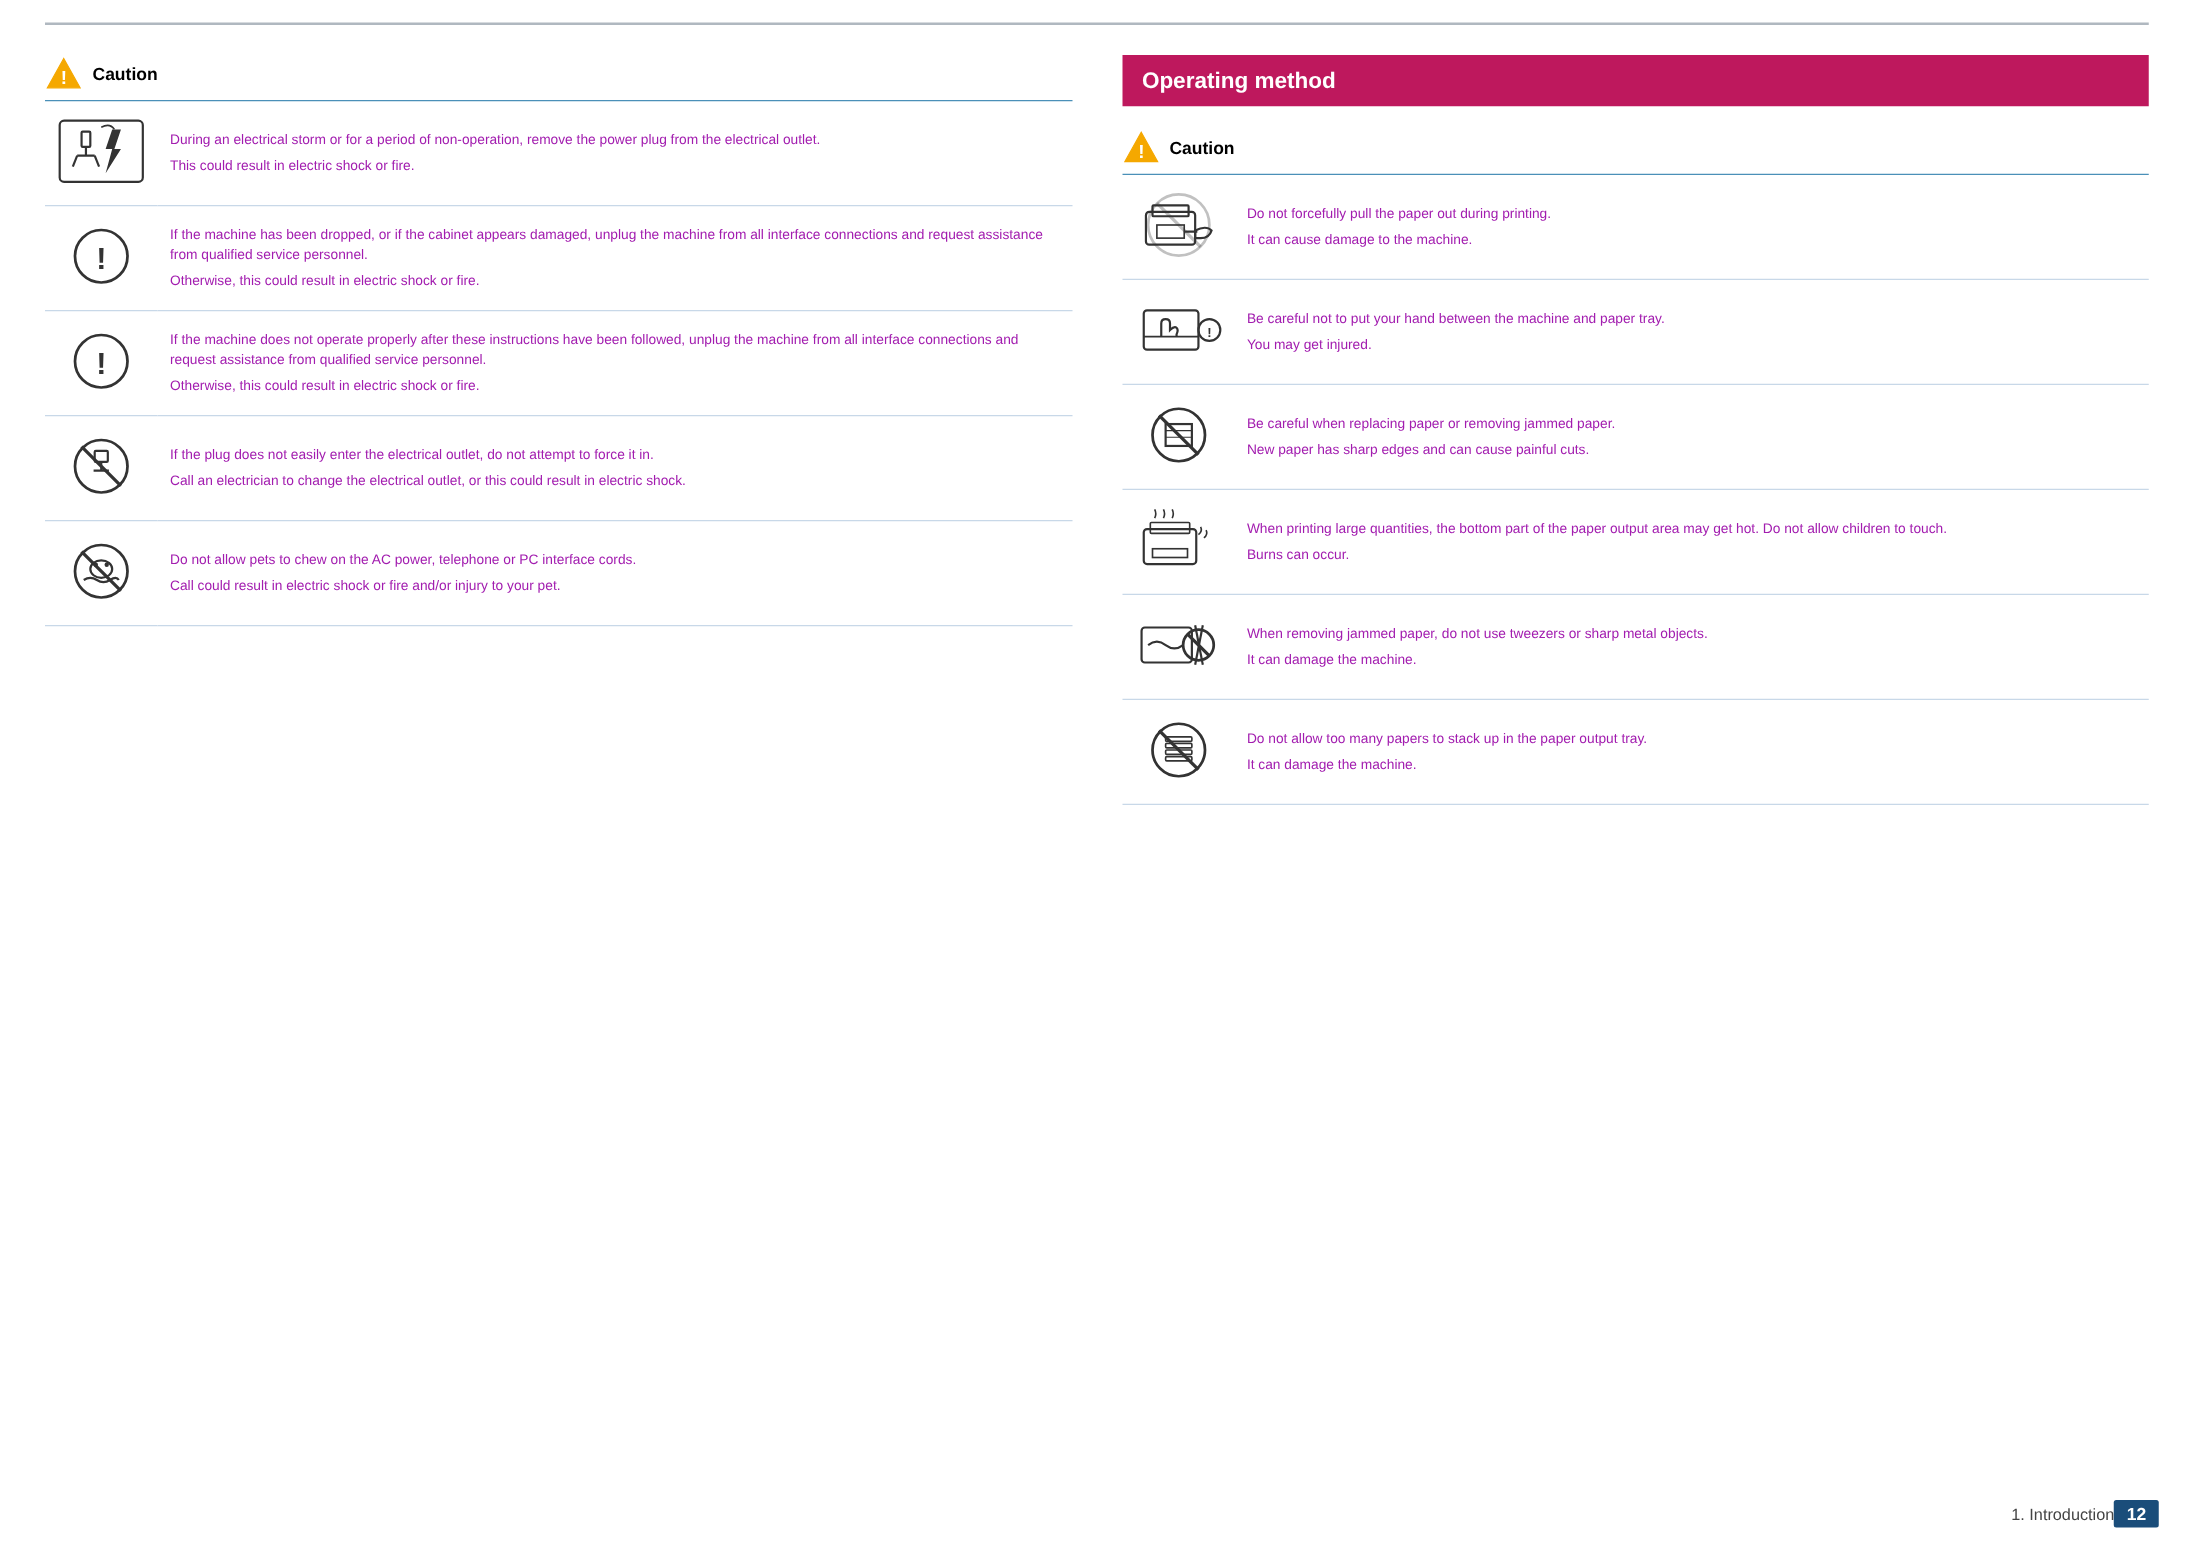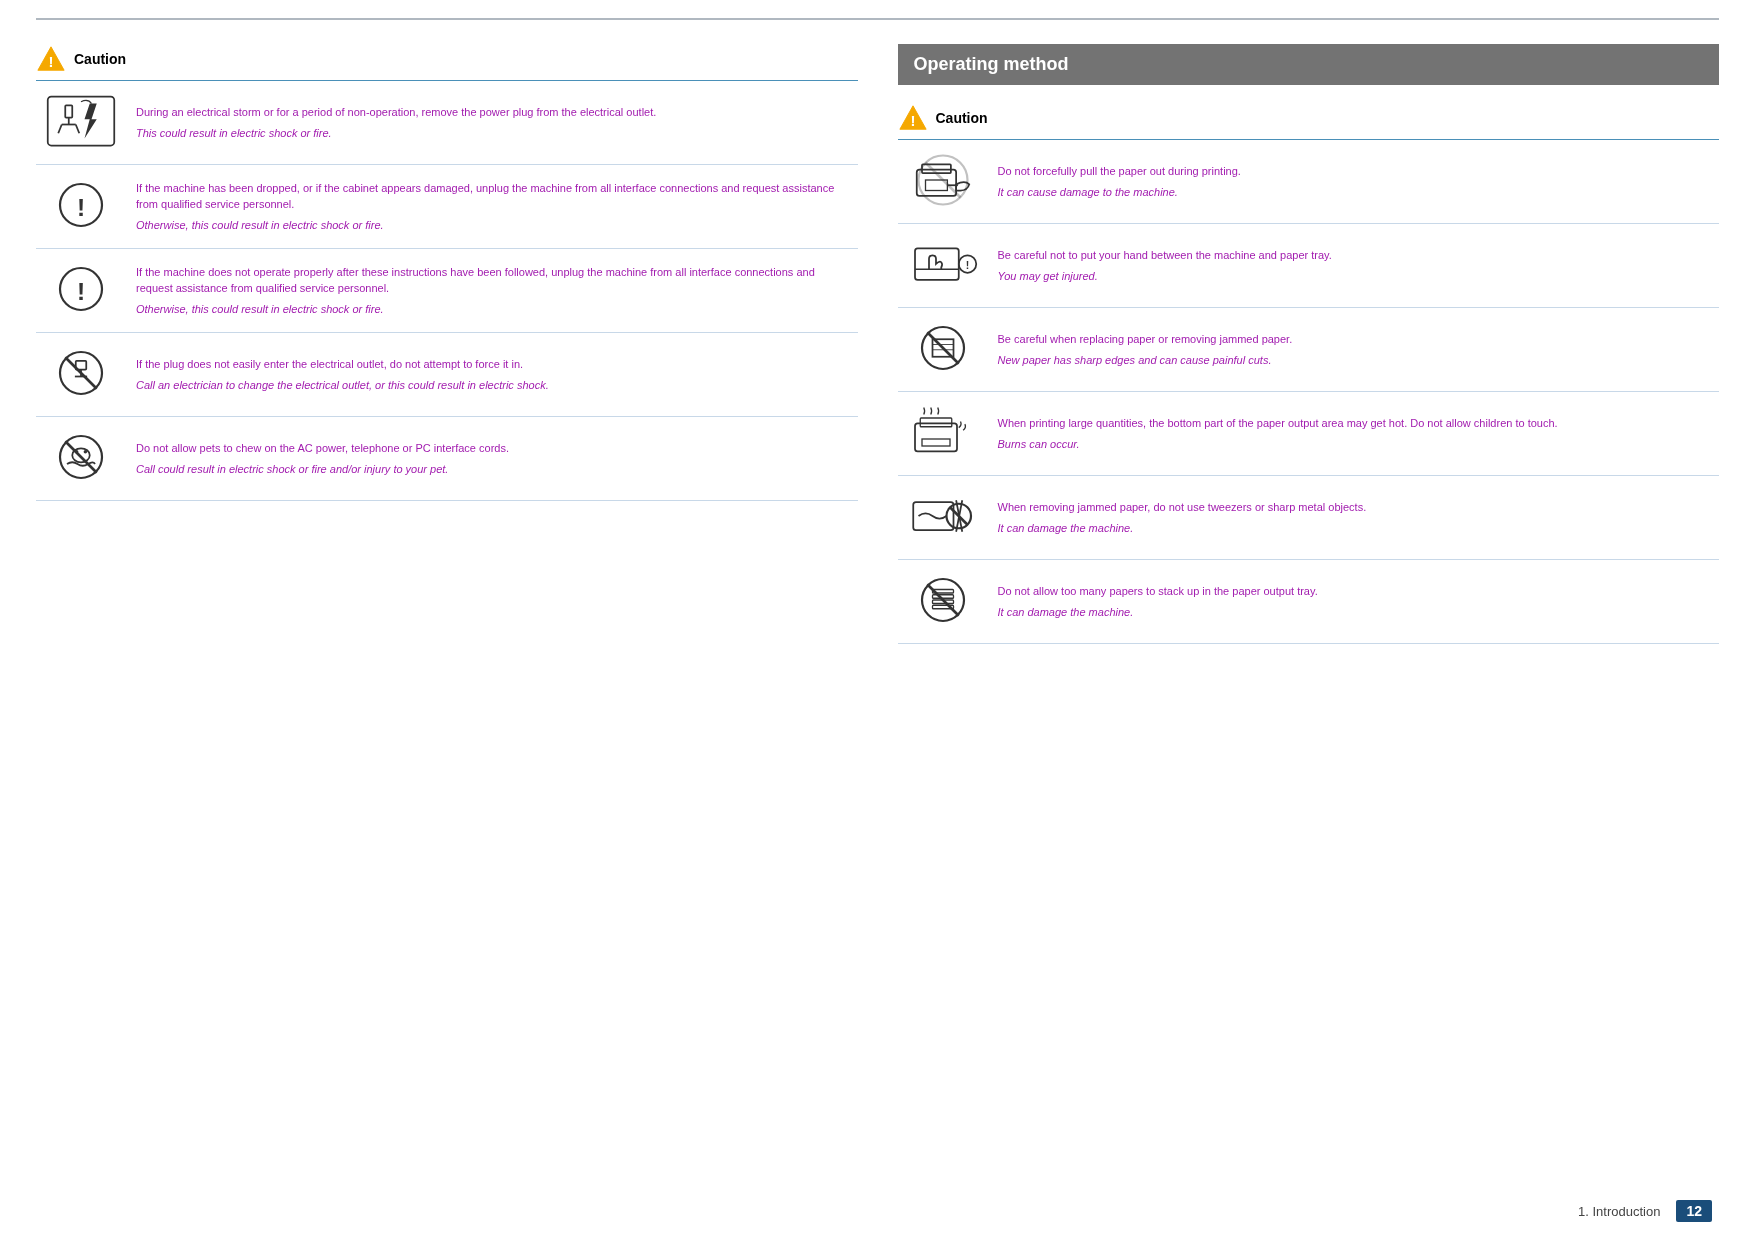--- a/index.html
+++ b/index.html
@@ -97,41 +97,40 @@
       line-height: 1.5;
       color: #a21caf;
     }
 
     .safety-table td.text-cell p {
       margin-bottom: 4px;
     }
 
     .safety-table td.text-cell p:last-child {
       margin-bottom: 0;
-      font-style: italic;
     }
 
     
     .op-method-header {
-      background-color: #737373;
+      background-color: #be185d;
       color: #fff;
       font-size: 18px;
       font-weight: 700;
       padding: 10px 16px;
       margin-bottom: 18px;
     }
 
     
     .page-footer {
       position: absolute;
       bottom: 18px;
-      right: 43px;
+      right: 28px;
       display: flex;
       align-items: center;
-      gap: 16px;
+      gap: 0;
     }
 
     .footer-text {
       font-size: 13px;
       color: #444;
     }
 
     .footer-page-num {
       background: #1a4d7a;
       color: #fff;

